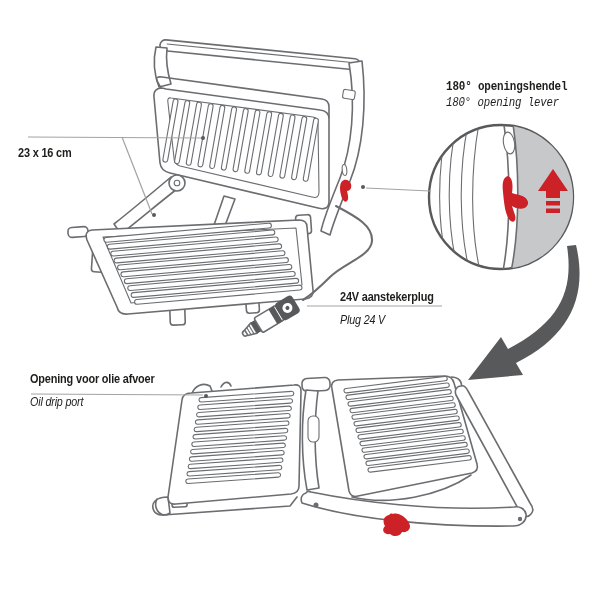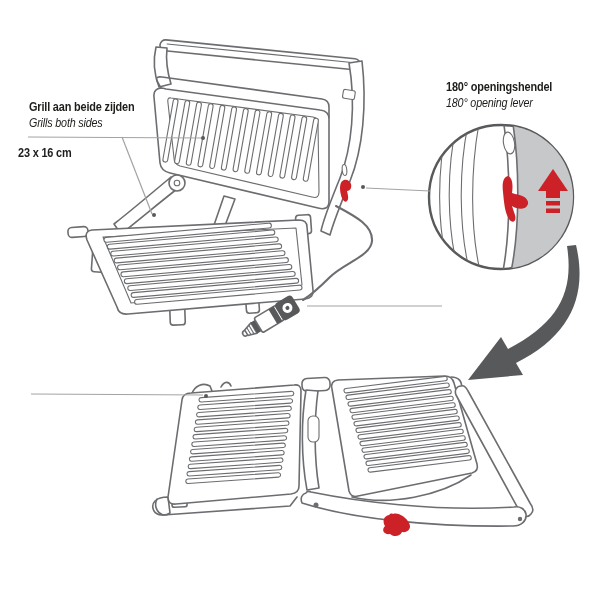--- a/index.html
+++ b/index.html
@@ -210,29 +210,33 @@
     <circle class="darkfill" cx="203" cy="138" r="2"></circle>
     <circle class="darkfill" cx="154" cy="215" r="2"></circle>
     <path class="lead" d="M366,188 L430,191"></path>
     <circle class="darkfill" cx="363" cy="187" r="2"></circle>
     <path class="lead" d="M307,306 L442,306"></path>
     <path class="lead" d="M31,394 L203,395"></path>
     <circle class="darkfill" cx="206" cy="396" r="2"></circle>
   </g>
 </svg>
 
-<div class="note" style="left:29px;top:99px;">
-  <div class="t-bold">Grill aan beide zijden</div>
-  <div class="t-italic">Grills both sides</div>
-</div>
 
 <div class="note" style="left:18px;top:145px;">
   <div class="t-bold">23 x 16 cm</div>
 </div>
 
-<div class="note" style="left:446px;top:79px;">
+<div class="note" style="left:446px;top:79px;font-family:Liberation Mono, monospace;">
   <div class="t-bold">180° openingshendel</div>
   <div class="t-italic">180° opening lever</div>
 </div>
 
-
+<div class="note" style="left:340px;top:289px;">
+  <div class="t-bold">24V aanstekerplug</div>
+  <div class="t-italic gap-for-line">Plug 24 V</div>
+</div>
+
+<div class="note" style="left:30px;top:371px;">
+  <div class="t-bold">Opening voor olie afvoer</div>
+  <div class="t-italic gap-for-line">Oil drip port</div>
+</div>
 
 </div>
 
 </body></html>

